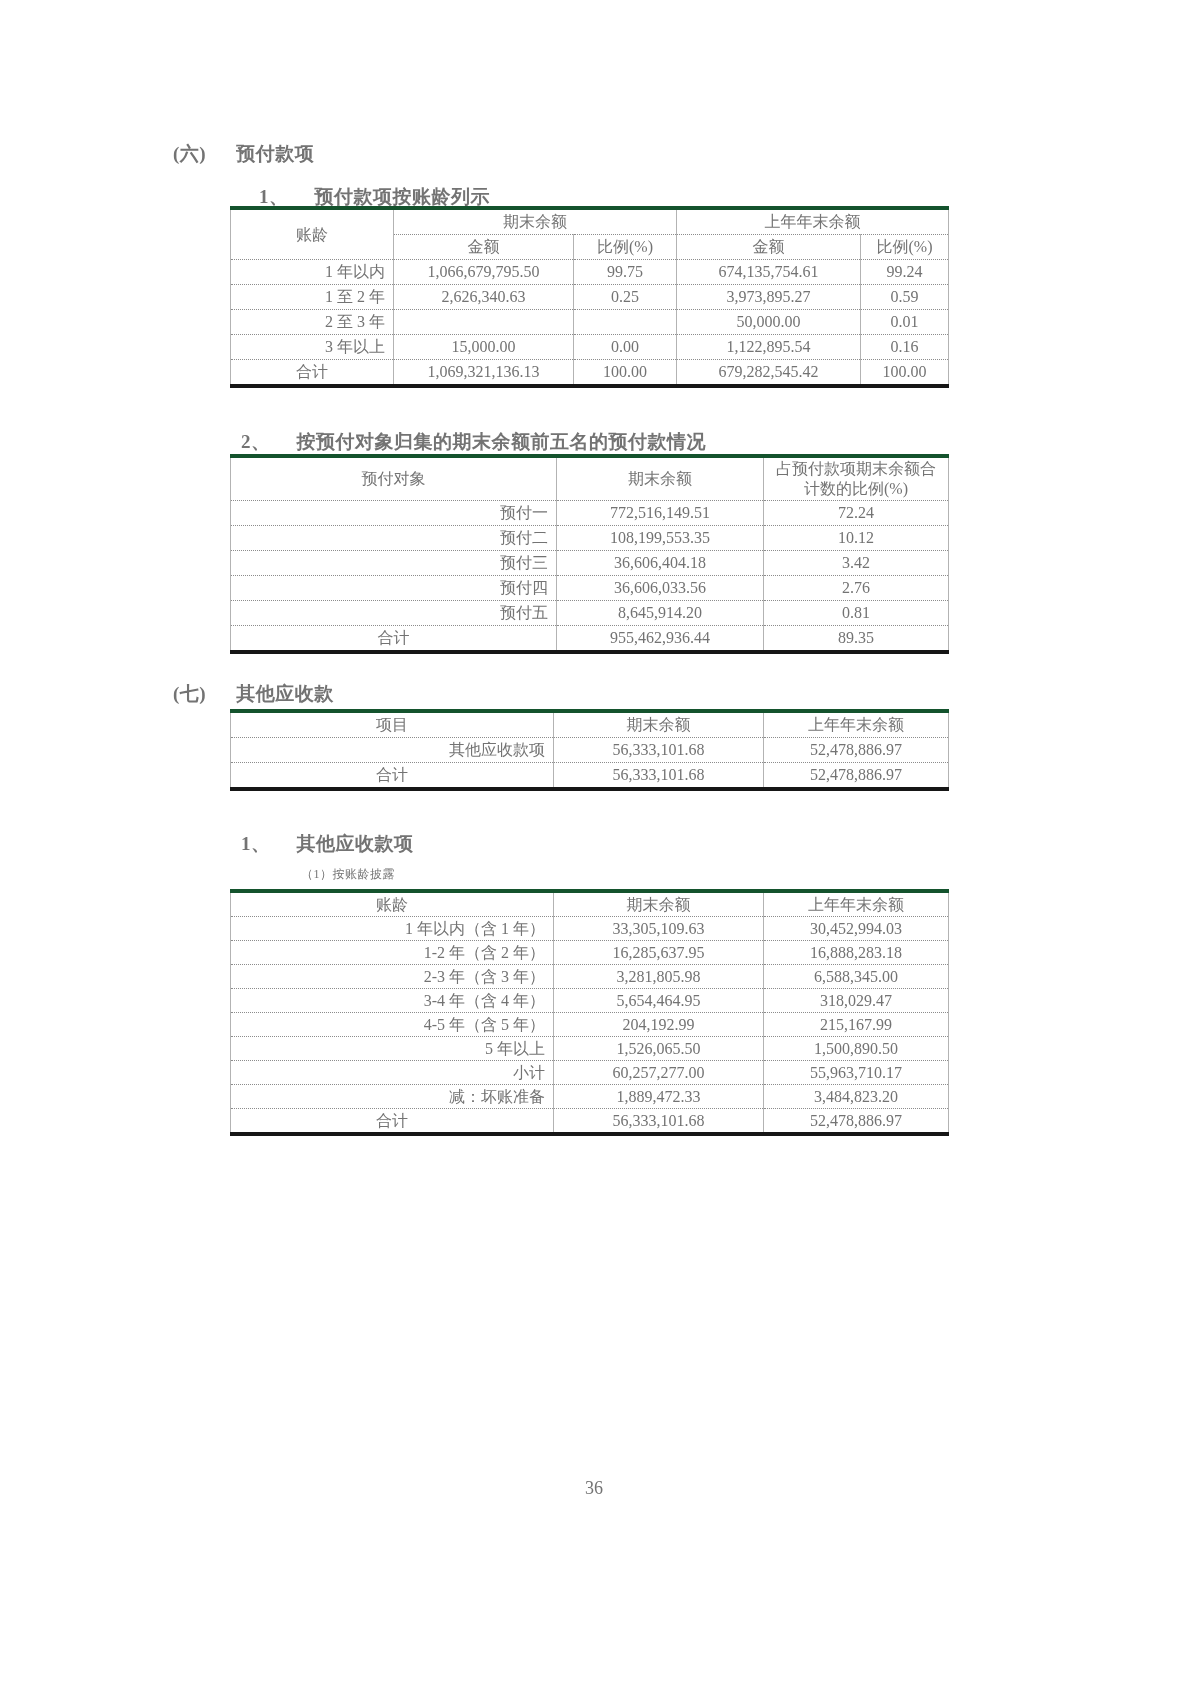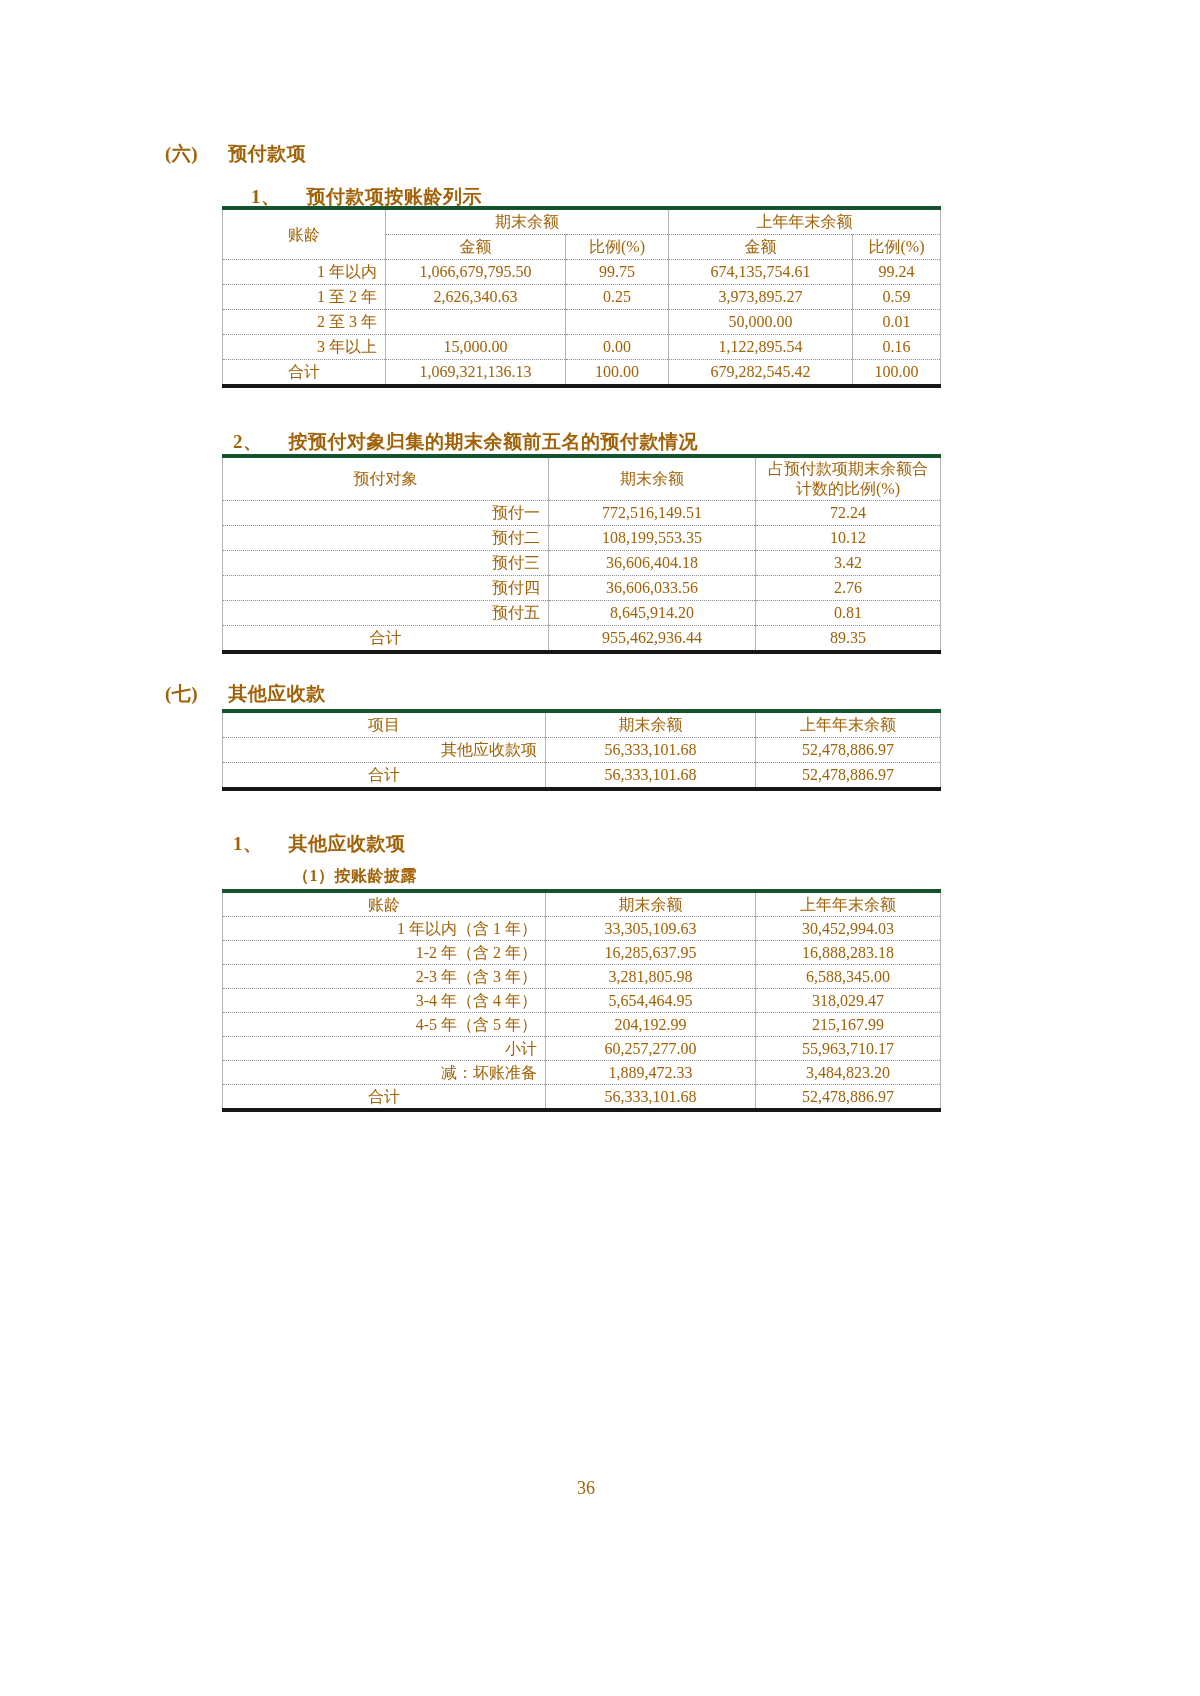--- a/index.html
+++ b/index.html
@@ -1,26 +1,27 @@
 <!DOCTYPE html>
 <html><head>
 <meta charset="utf-8">
 <style>
   html,body { margin:0; padding:0; background:#ffffff; }
   .page {
     position:relative;
     width:1172px; height:1696px;
     background:#ffffff;
     font-family:"Liberation Serif","DejaVu Serif",serif;
-    color:#a16207;
+    color:#737373;
     overflow:hidden;
+    margin-left:8px;
   }
   .hd { position:absolute; font-weight:700; font-size:19px; white-space:nowrap; letter-spacing:0.5px; }
   .hd .gap1 { display:inline-block; margin-left:30px; }
-  .sub { position:absolute; font-size:16px; white-space:nowrap; letter-spacing:0.5px;font-weight:bold; }
+  .sub { position:absolute; font-size:12px; white-space:nowrap; letter-spacing:0.5px; }
   table.t {
     position:absolute;
     border-collapse:collapse;
     table-layout:fixed;
     border-top:4px solid #14532d;
     border-bottom:4px solid #161616;
   }
   table.t td {
     border-top:1px dotted #8c8c8c;
     border-bottom:1px dotted #8c8c8c;
@@ -231,20 +232,25 @@
       <td class="lbl">3-4 年（含 4 年）</td>
       <td class="num">5,654,464.95</td>
       <td class="num">318,029.47</td>
     </tr>
     <tr>
       <td class="lbl">4-5 年（含 5 年）</td>
       <td class="num">204,192.99</td>
       <td class="num">215,167.99</td>
     </tr>
     <tr>
+      <td class="lbl">5 年以上</td>
+      <td class="num">1,526,065.50</td>
+      <td class="num">1,500,890.50</td>
+    </tr>
+    <tr>
       <td class="lbl">小计</td>
       <td class="num">60,257,277.00</td>
       <td class="num">55,963,710.17</td>
     </tr>
     <tr>
       <td class="lbl">减：坏账准备</td>
       <td class="num">1,889,472.33</td>
       <td class="num">3,484,823.20</td>
     </tr>
     <tr>

